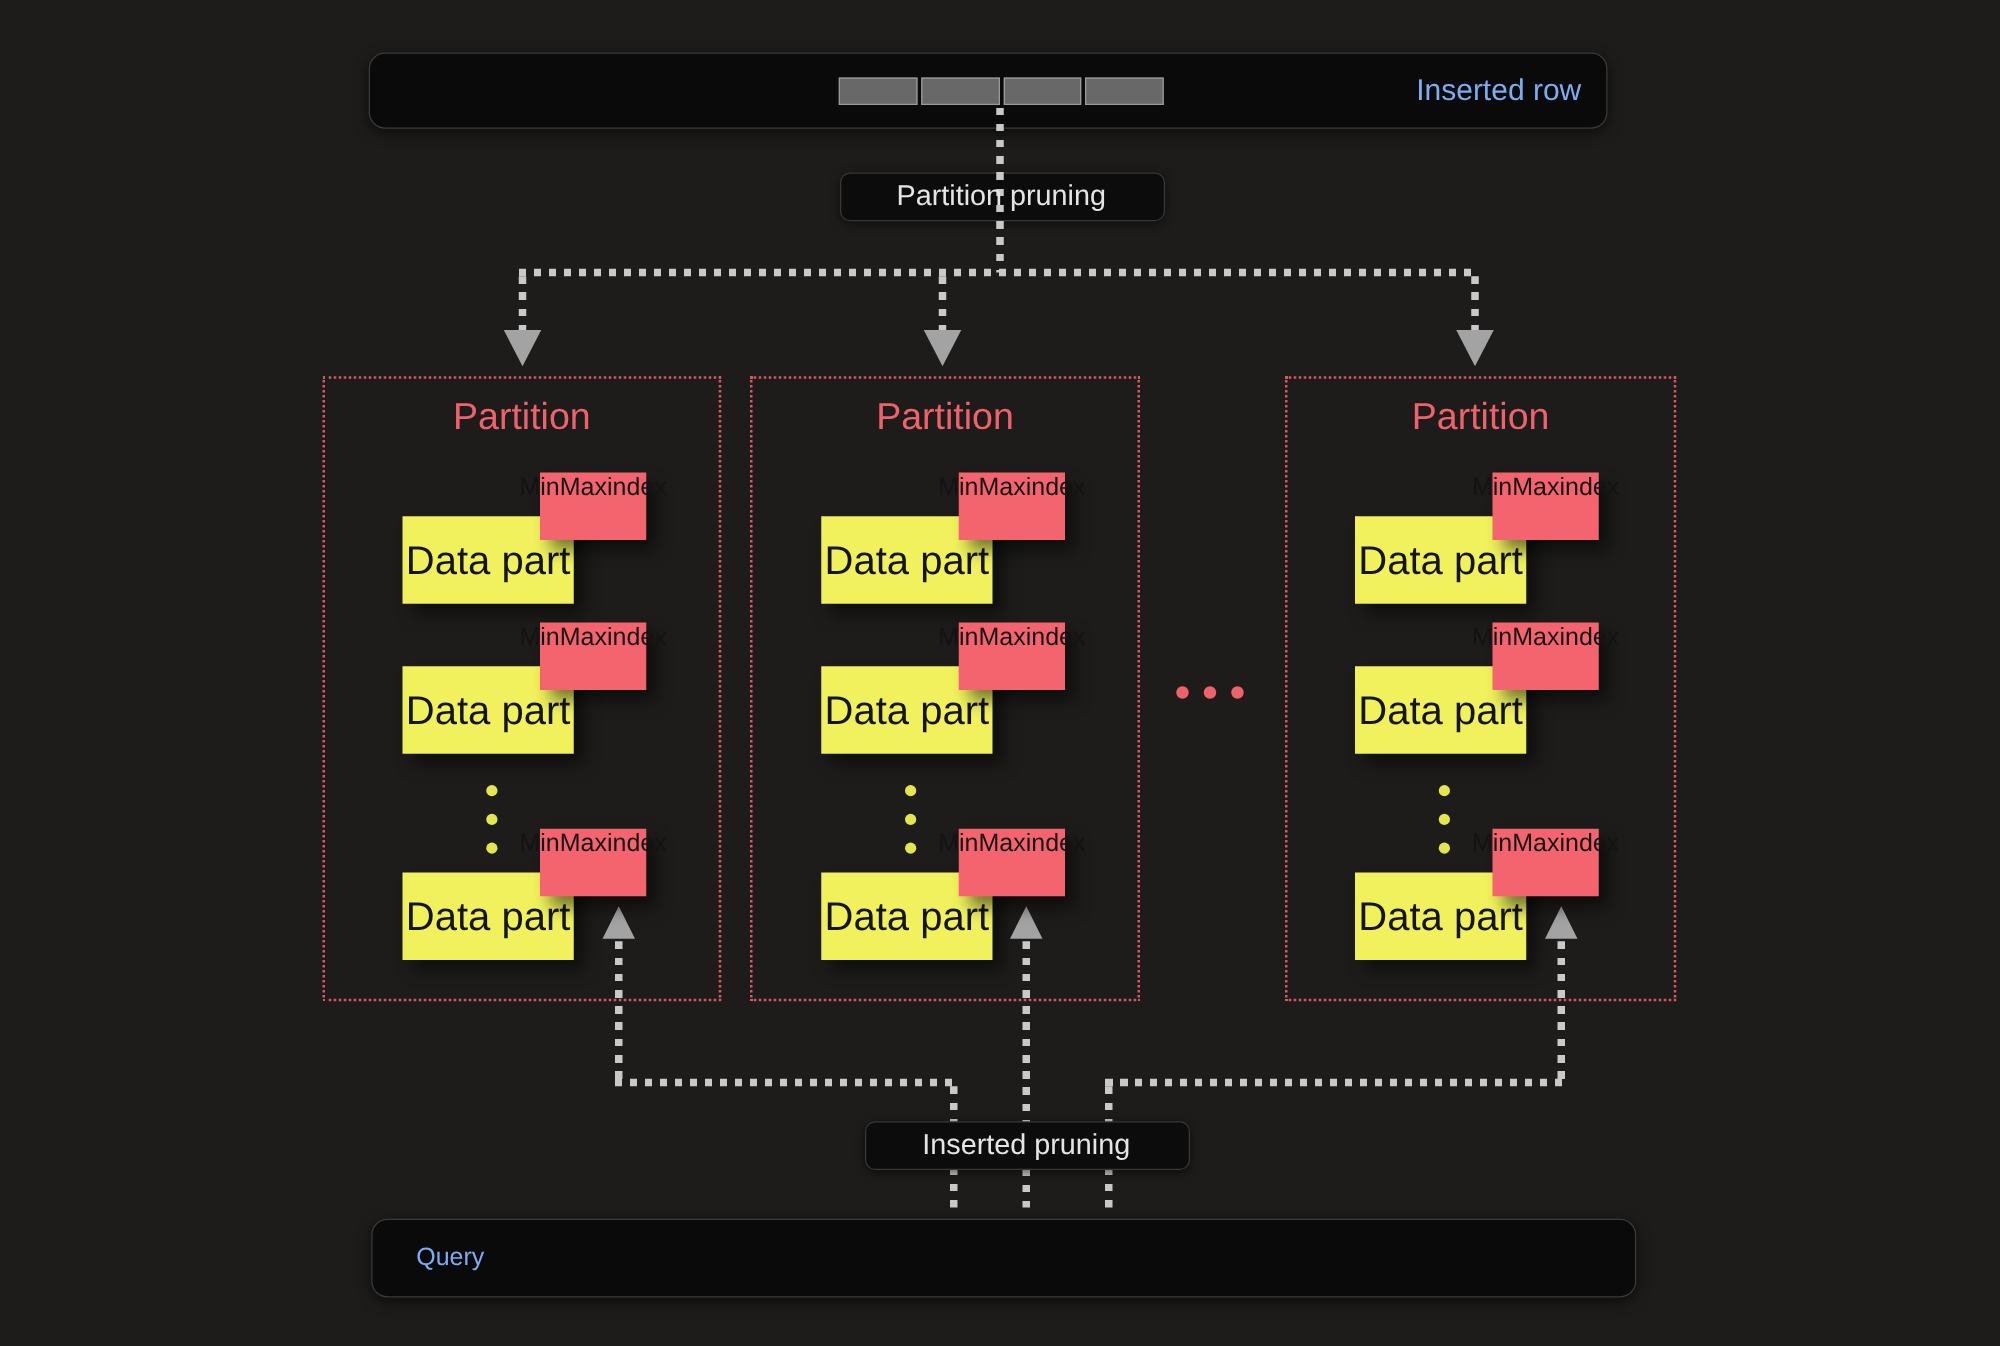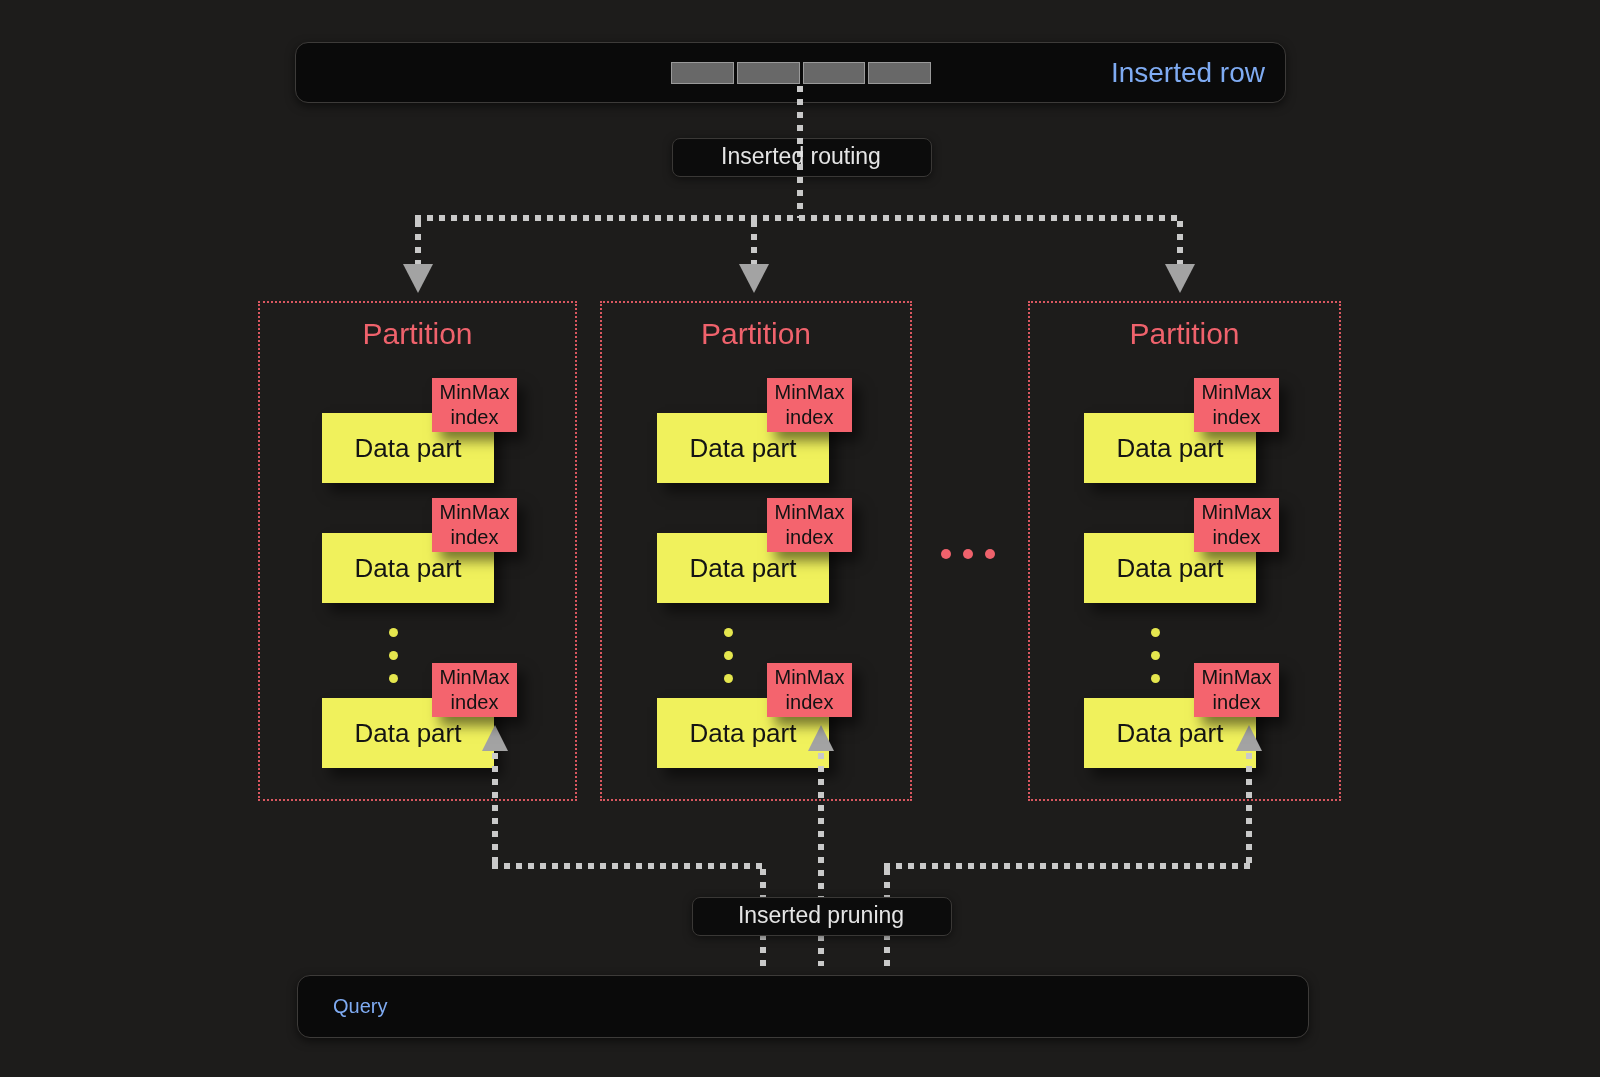--- a/index.html
+++ b/index.html
@@ -31,35 +31,35 @@
       border-left:15px solid transparent;border-right:15px solid transparent;
       border-top:29px solid var(--arrow-gray);}
   .arrow-up{position:absolute;width:0;height:0;z-index:2;
       border-left:13px solid transparent;border-right:13px solid transparent;
       border-bottom:26px solid var(--arrow-gray);}
 
   
   .partition{position:absolute;border:2px dotted #d95760;z-index:1;top:301px;height:496px;}
   .partition-title{margin-top:14px;text-align:center;color:var(--accent-red);font-size:30px;}
 
-  .datapart{position:absolute;width:172px;height:70px;background:var(--data-part-yellow);
+  .datapart{position:absolute;width:137px;height:70px;background:var(--data-part-yellow);
             z-index:2;display:flex;align-items:center;justify-content:center;
-            color:#141414;font-size:26px;box-shadow:8px 9px 12px rgba(0,0,0,0.5);}
+            color:#141414;font-size:32px;box-shadow:8px 9px 12px rgba(0,0,0,0.5);}
   .minmax{position:absolute;width:85px;height:54px;background:var(--minmax-red);
-          z-index:3;display:flex;flex-direction:column;align-items:center;justify-content:center;
+          z-index:3;display:flex;justify-content:center;
           color:#131313;font-size:20px;line-height:25px;box-shadow:8px 9px 12px rgba(0,0,0,0.5);}
 
   .ydot{position:absolute;width:9px;height:9px;border-radius:50%;background:#e5e64e;z-index:2;}
   .rdot{position:absolute;width:10px;height:10px;border-radius:50%;background:var(--accent-red);z-index:2;}
 
   
   .cell-strip{position:absolute;left:375px;top:19px;width:260px;height:22px;display:flex;gap:3px;}
   .cell{flex:1;background:var(--cell-gray);border:1px solid var(--cell-border);}
   .inserted-label{position:absolute;right:20px;top:0;height:59px;display:flex;align-items:center;
-                  color:var(--accent-blue);font-size:28px;}
+                  color:var(--accent-blue);font-size:24px;}
 
   
   .query-content{position:absolute;inset:0;display:flex;align-items:center;
                  justify-content:space-between;padding:0 20px 0 35px;}
   .sql{font-family:"DejaVu Sans Mono","Liberation Mono",monospace;font-size:26px;color:#f2f2f2;white-space:pre;}
   .sql .key{color:var(--sql-key-red);}
   .query-label{color:var(--accent-blue);font-size:20px;}
 </style>
 </head>
 <body>
@@ -71,21 +71,21 @@
       <div class="cell"></div>
       <div class="cell"></div>
       <div class="cell"></div>
       <div class="cell"></div>
     </div>
     <div class="inserted-label">Inserted row</div>
   </div>
 
   <div class="line-v z5" style="left:797px;top:86px;height:132px;"></div>
   <div class="labelbox" style="left:672px;top:138px;width:258px;height:37px;"></div>
-  <div class="labeltext" style="left:672px;top:138px;width:258px;height:37px;">Inserted routing</div>
+  <div class="labeltext" style="left:672px;top:138px;width:258px;height:37px;">Partition pruning</div>
 
   <div class="line-h" style="left:415px;top:215px;width:768px;"></div>
   <div class="line-v" style="left:415px;top:221px;height:43px;"></div>
   <div class="line-v" style="left:751px;top:221px;height:43px;"></div>
   <div class="line-v" style="left:1177px;top:221px;height:43px;"></div>
   <div class="arrow-down" style="left:403px;top:264px;"></div>
   <div class="arrow-down" style="left:739px;top:264px;"></div>
   <div class="arrow-down" style="left:1165px;top:264px;"></div>
 
   <div class="partition" style="left:258px;width:315px;">

